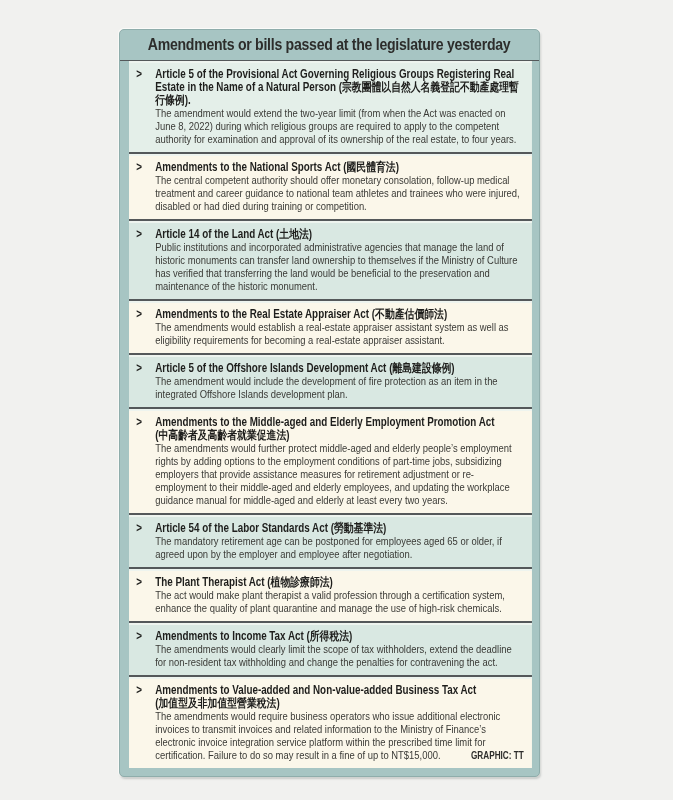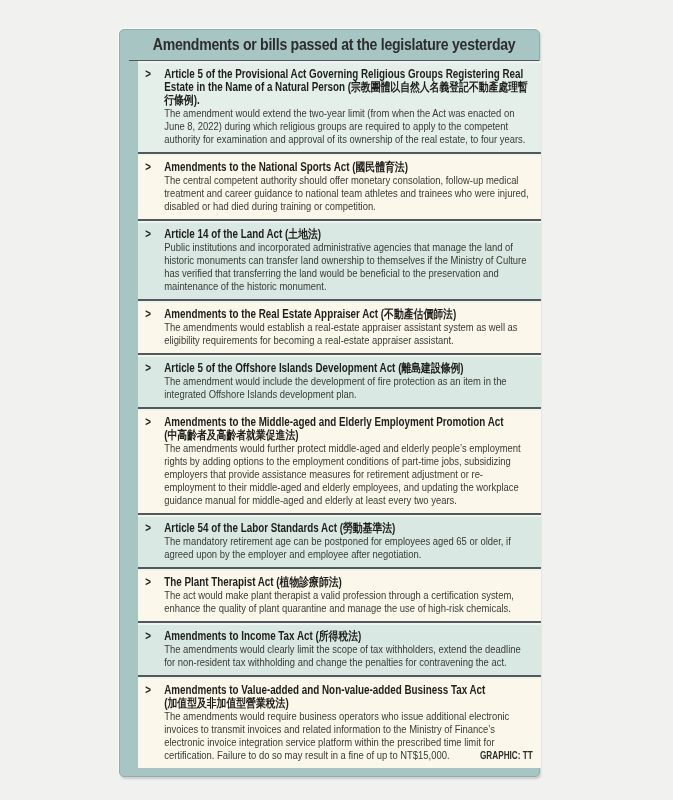--- a/index.html
+++ b/index.html
@@ -10,21 +10,20 @@
     -webkit-font-smoothing:antialiased;
   }
   .panel{
     position:absolute;left:119px;top:29px;width:421px;
     background:#a7c5c3;
     border:1px solid #8fadab;
     border-radius:5px;
     box-shadow:1px 2px 2px rgba(120,130,125,.35), 0 0 0 1px #fbfbf9;
     padding-bottom:8px;
     box-sizing:border-box;
-    padding-left:9px;
   }
   .panel-header{
     height:30px;display:flex;align-items:center;justify-content:center;
     border-bottom:1px solid #54585a;
     overflow:hidden;
   }
   .panel-title{
     white-space:nowrap;
     font-size:16px;font-weight:bold;color:#2d2d2b;
     letter-spacing:-0.3px;

